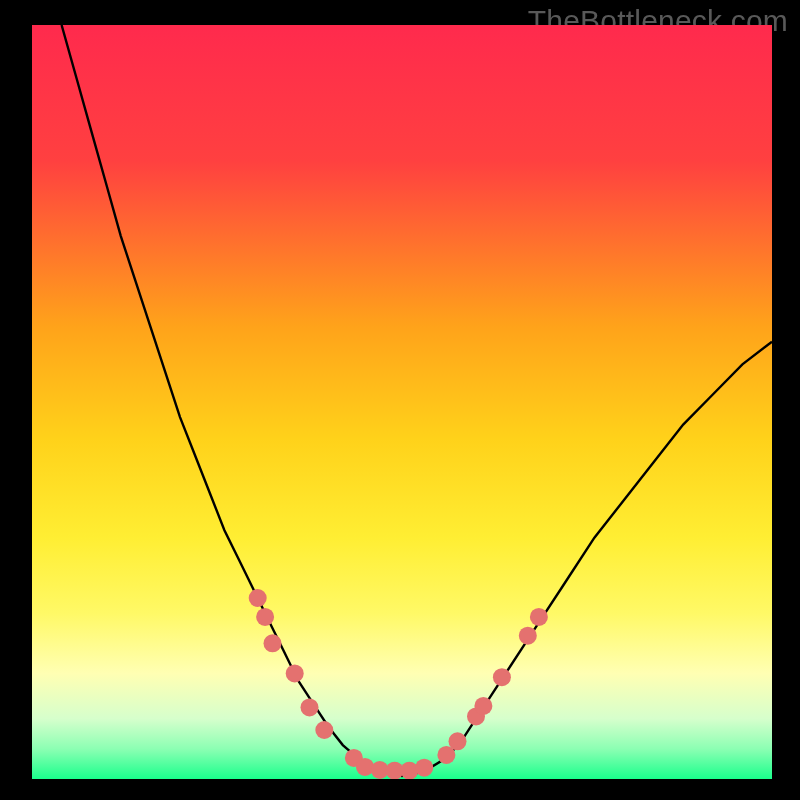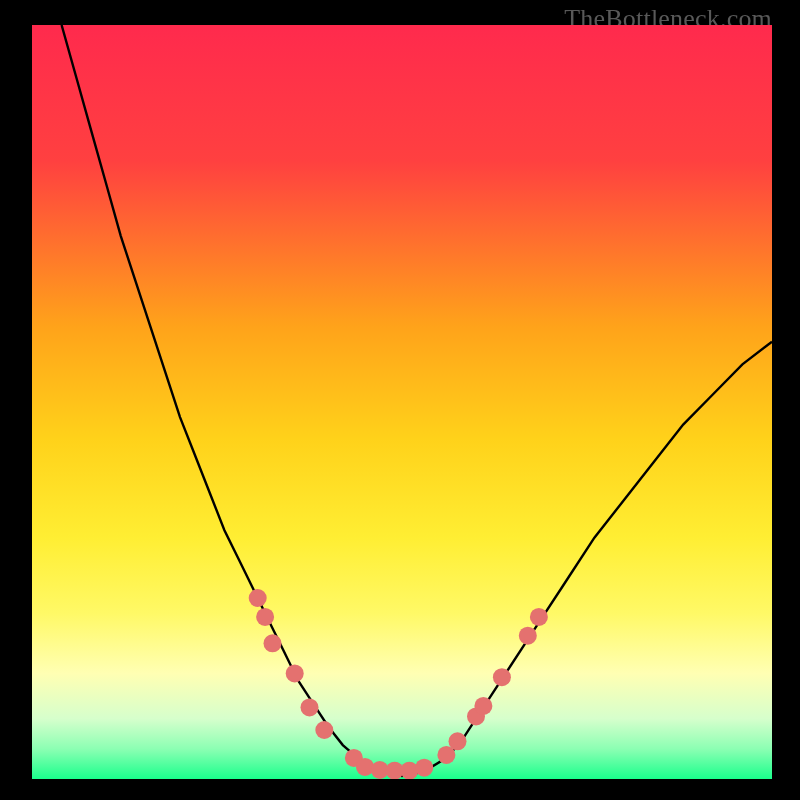--- a/index.html
+++ b/index.html
@@ -22,26 +22,25 @@
   .plot {
     position: absolute;
     left: 32px;
     top: 25px;
     width: 740px;
     height: 754px;
   }
   .watermark {
     position: absolute;
     top: 4px;
-    right: 28px;
+    right: 12px;
     color: #595959;
-    font-size: 26px;
+    font-size: 30px;
     font-weight: 500;
     letter-spacing: 0.2px;
-    font-family: Liberation Serif, serif;
   }
   svg { display: block; }
 </style>
 </head>
 <body>
 
 <div class="frame">
 
   <div class="watermark">TheBottleneck.com</div>
 

